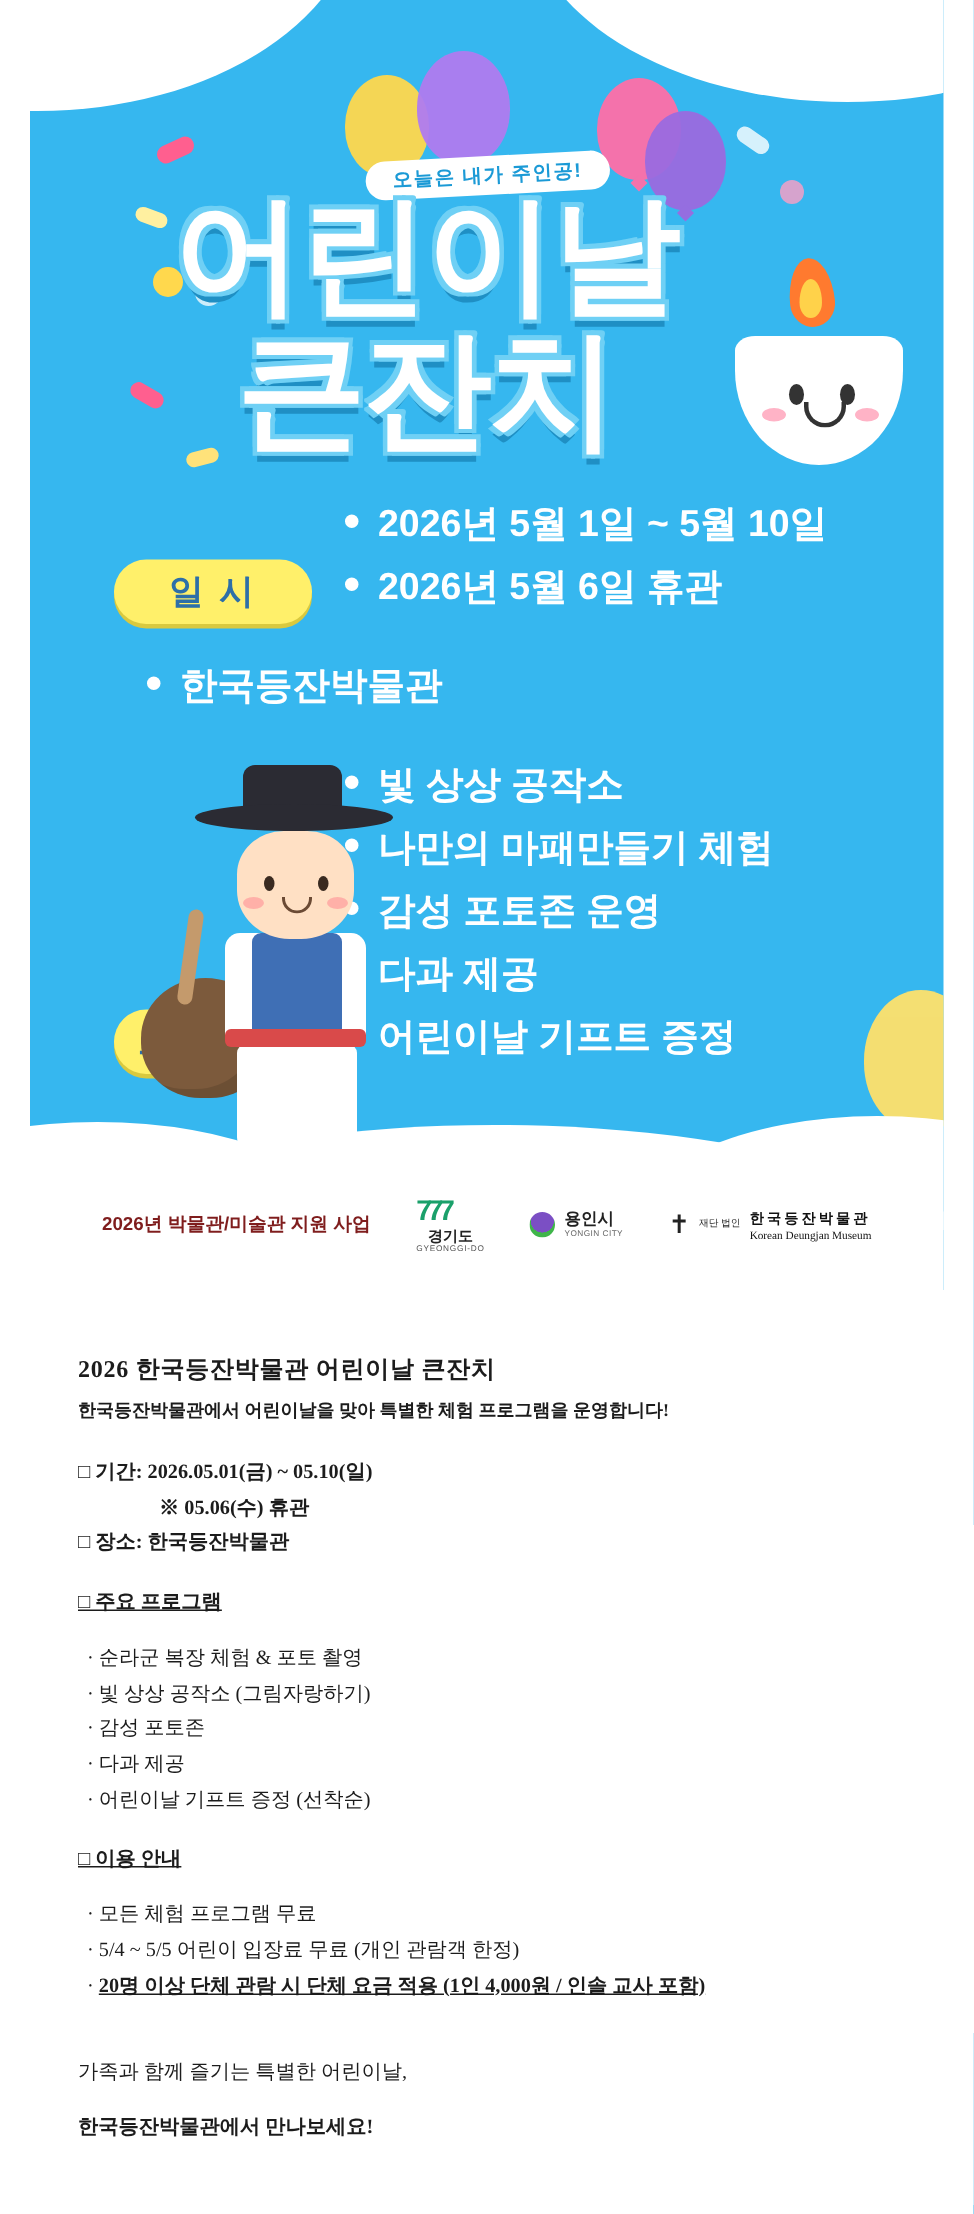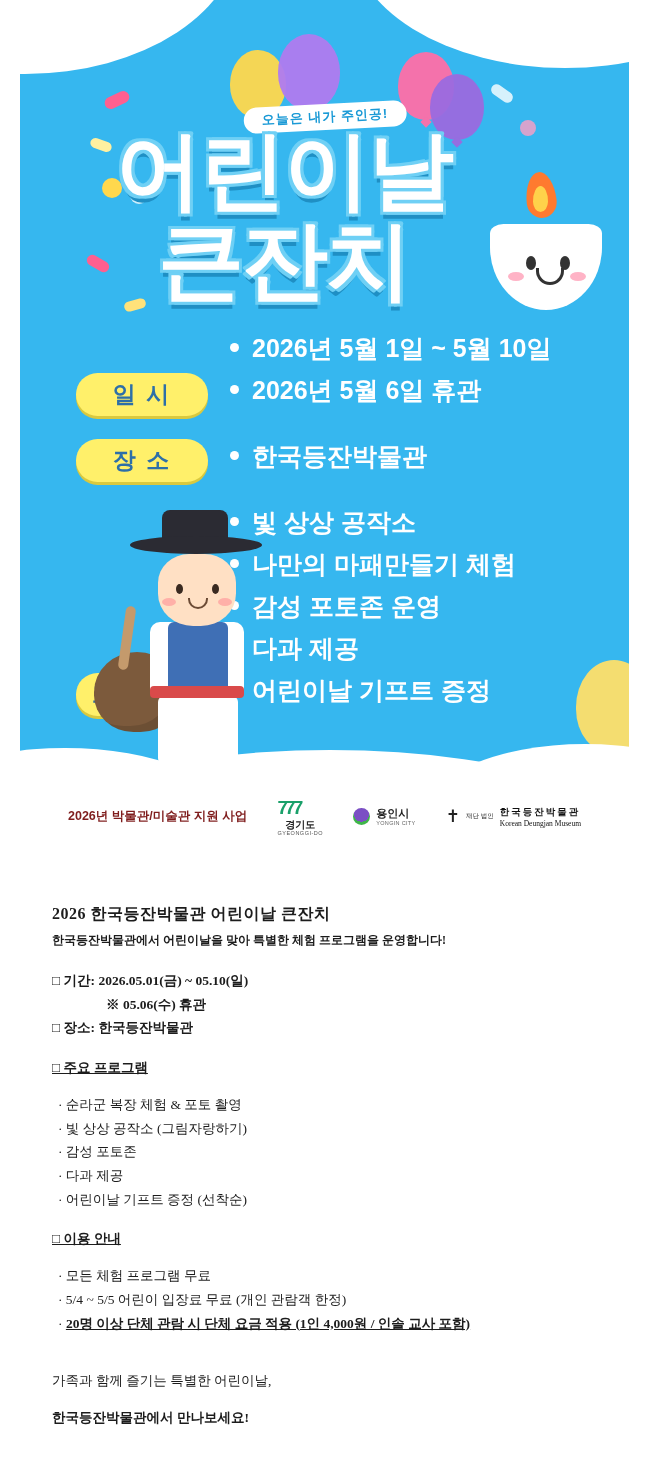--- a/index.html
+++ b/index.html
@@ -356,21 +356,20 @@
 
       <div class="row">
         <div class="tag">일    시</div>
         <div class="items">
           <div class="item">2026년 5월 1일 ~ 5월 10일</div>
           <div class="item">2026년 5월 6일 휴관</div>
         </div>
       </div>
 
       <div class="row">
-        <div class="tag">장    소</div>
         <div class="items">
           <div class="item">한국등잔박물관</div>
         </div>
       </div>
 
       <div class="row">
         <div class="tag">프로그램</div>
         <div class="items">
           <div class="item">빛 상상 공작소</div>
           <div class="item">나만의 마패만들기 체험</div>

